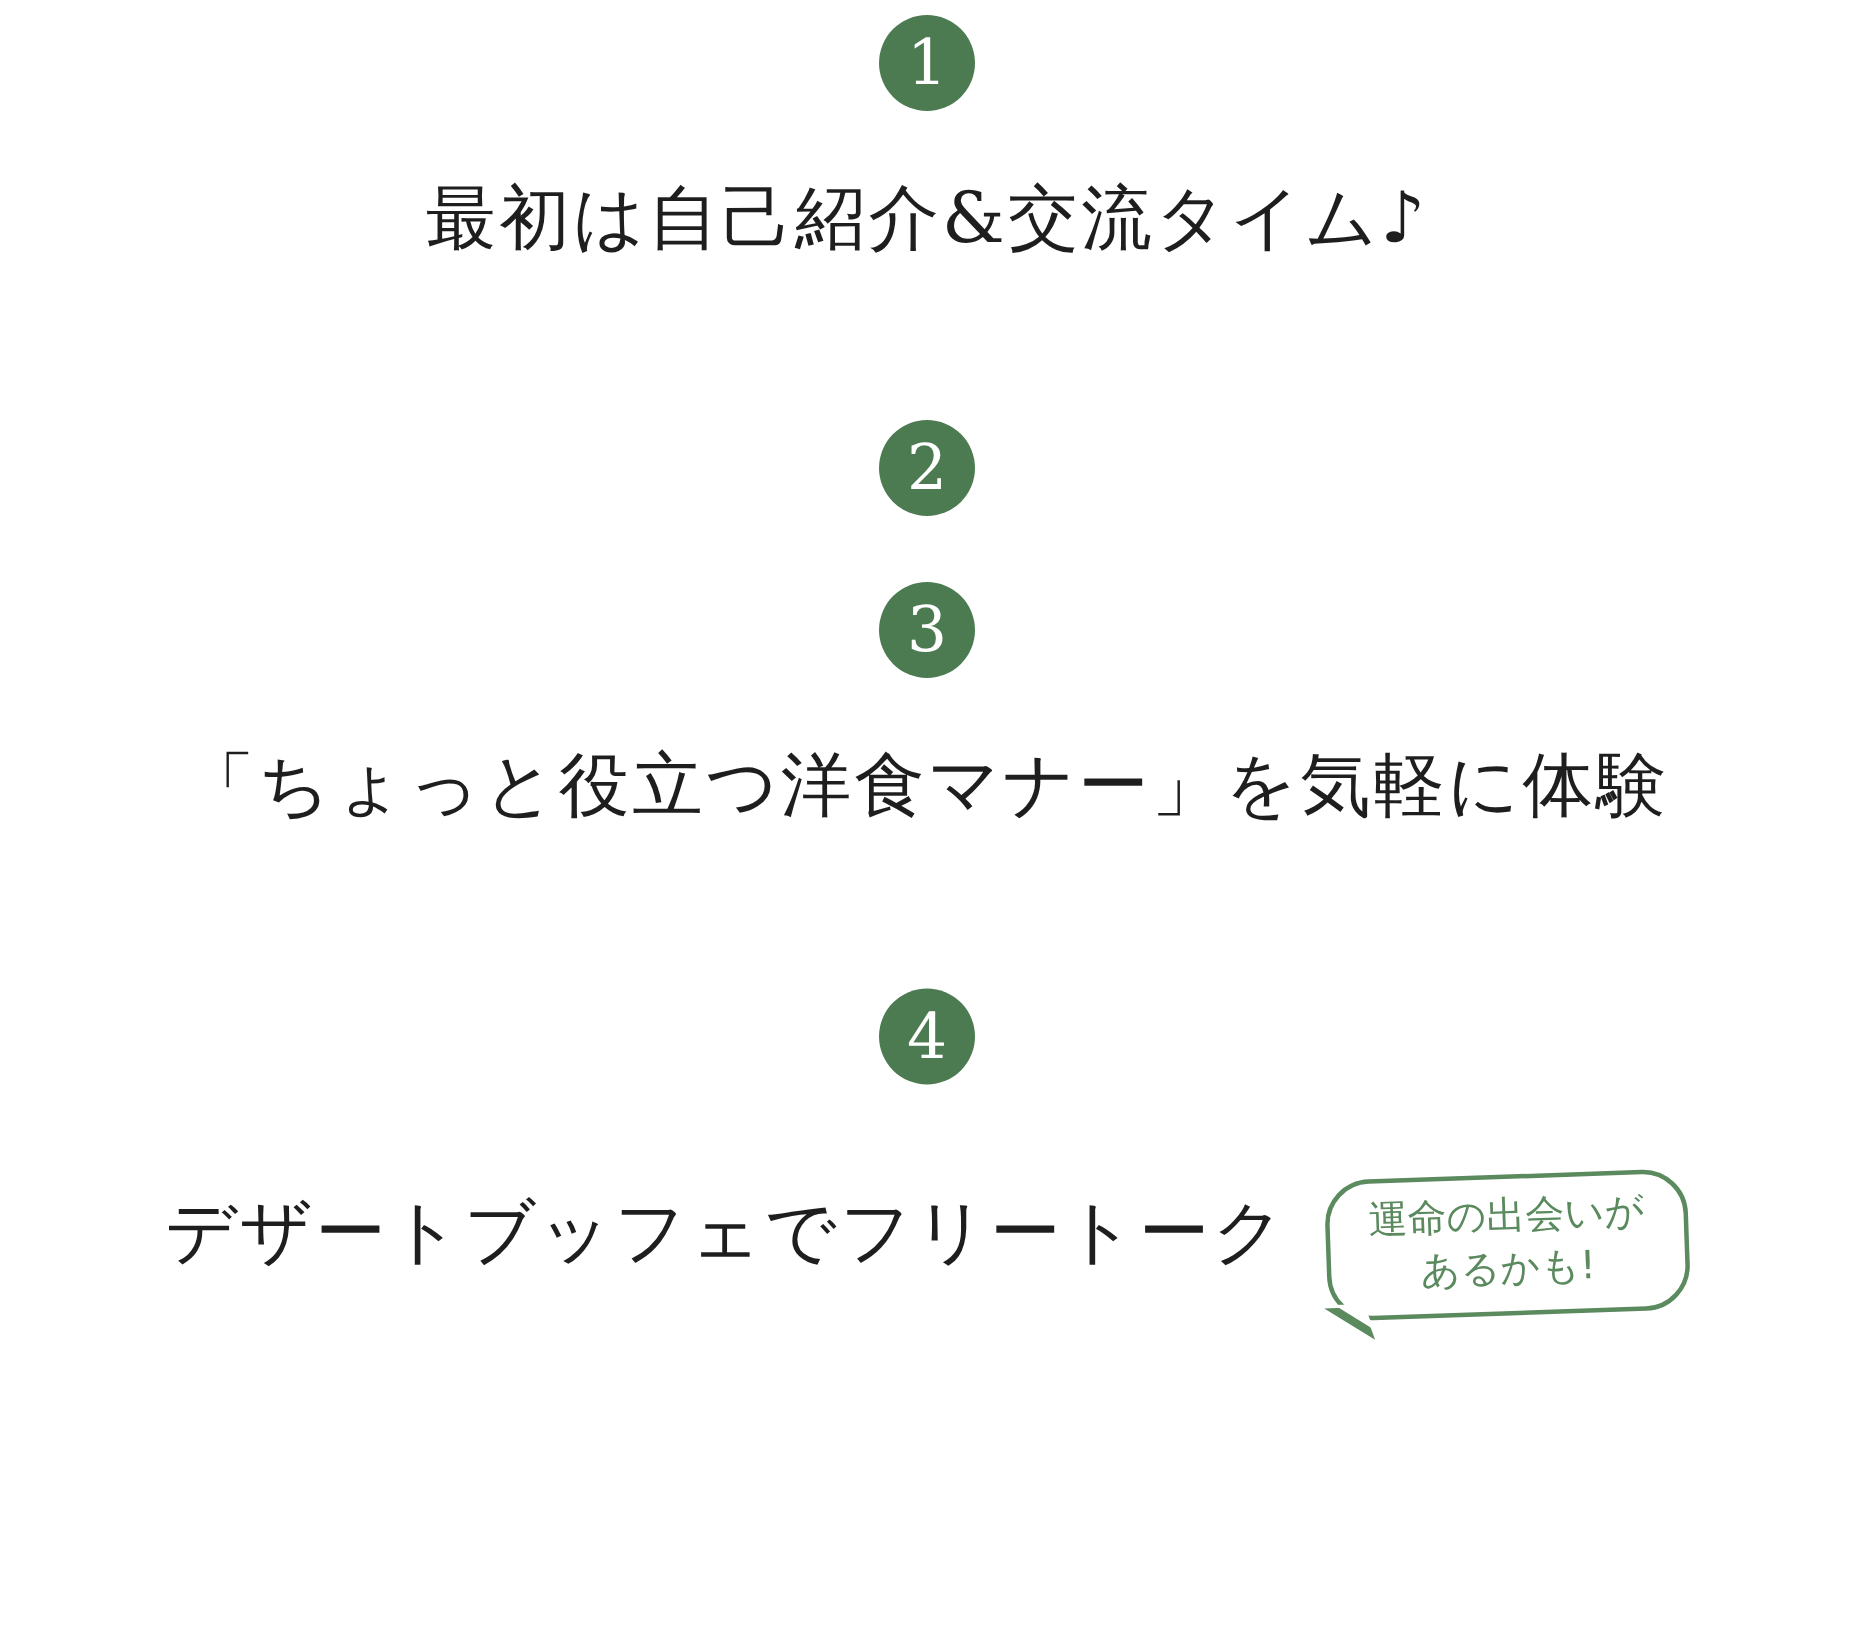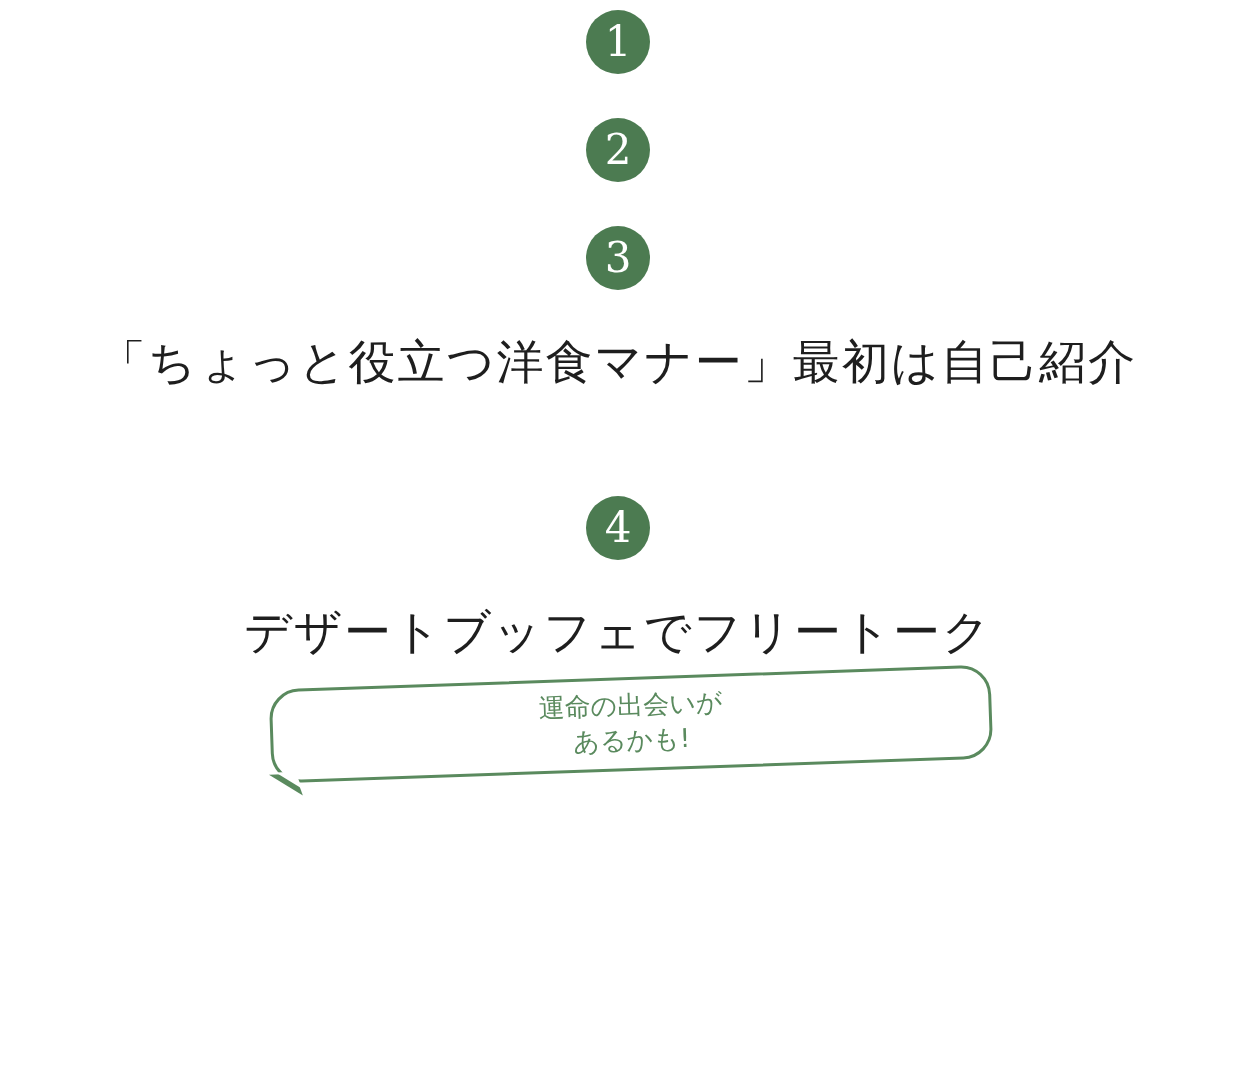--- a/index.html
+++ b/index.html
@@ -50,21 +50,22 @@
     line-height: 1.2;
     margin-bottom: 106px;
     text-align: center;
     font-weight: 500;
   }
 
   .step:last-child .step-text { margin-bottom: 0; }
 
   .step4-row {
     display: flex;
-    flex-direction: column;
+    flex-direction: row;
+    align-items: center;
   }
 
   .bubble {
     position: relative;
     margin-left: 26px;
     margin-top: 16px;
     border: 3px solid #5a8a5e;
     border-radius: 30px;
     padding: 8px 26px 10px 26px;
     color: #5a8a5e;
@@ -102,29 +103,30 @@
     transform: skewX(18deg);
   }
 </style>
 </head>
 <body>
 
 <div class="steps">
 
   <div class="step">
     <div class="badge">1</div>
+    <div class="step-text">最初は自己紹介&amp;交流タイム♪</div>
   </div>
 
   <div class="step">
     <div class="badge">2</div>
   </div>
 
   <div class="step">
     <div class="badge">3</div>
-    <div class="step-text">「ちょっと役立つ洋食マナー」最初は自己紹介</div>
+    <div class="step-text">「ちょっと役立つ洋食マナー」を気軽に体験</div>
   </div>
 
   <div class="step">
     <div class="badge">4</div>
     <div class="step4-row">
       <div class="step-text">デザートブッフェでフリートーク</div>
       <div class="bubble">
         <span class="bubble-line">運命の出会いが</span>
         <span class="bubble-line">あるかも!</span>
       </div>

